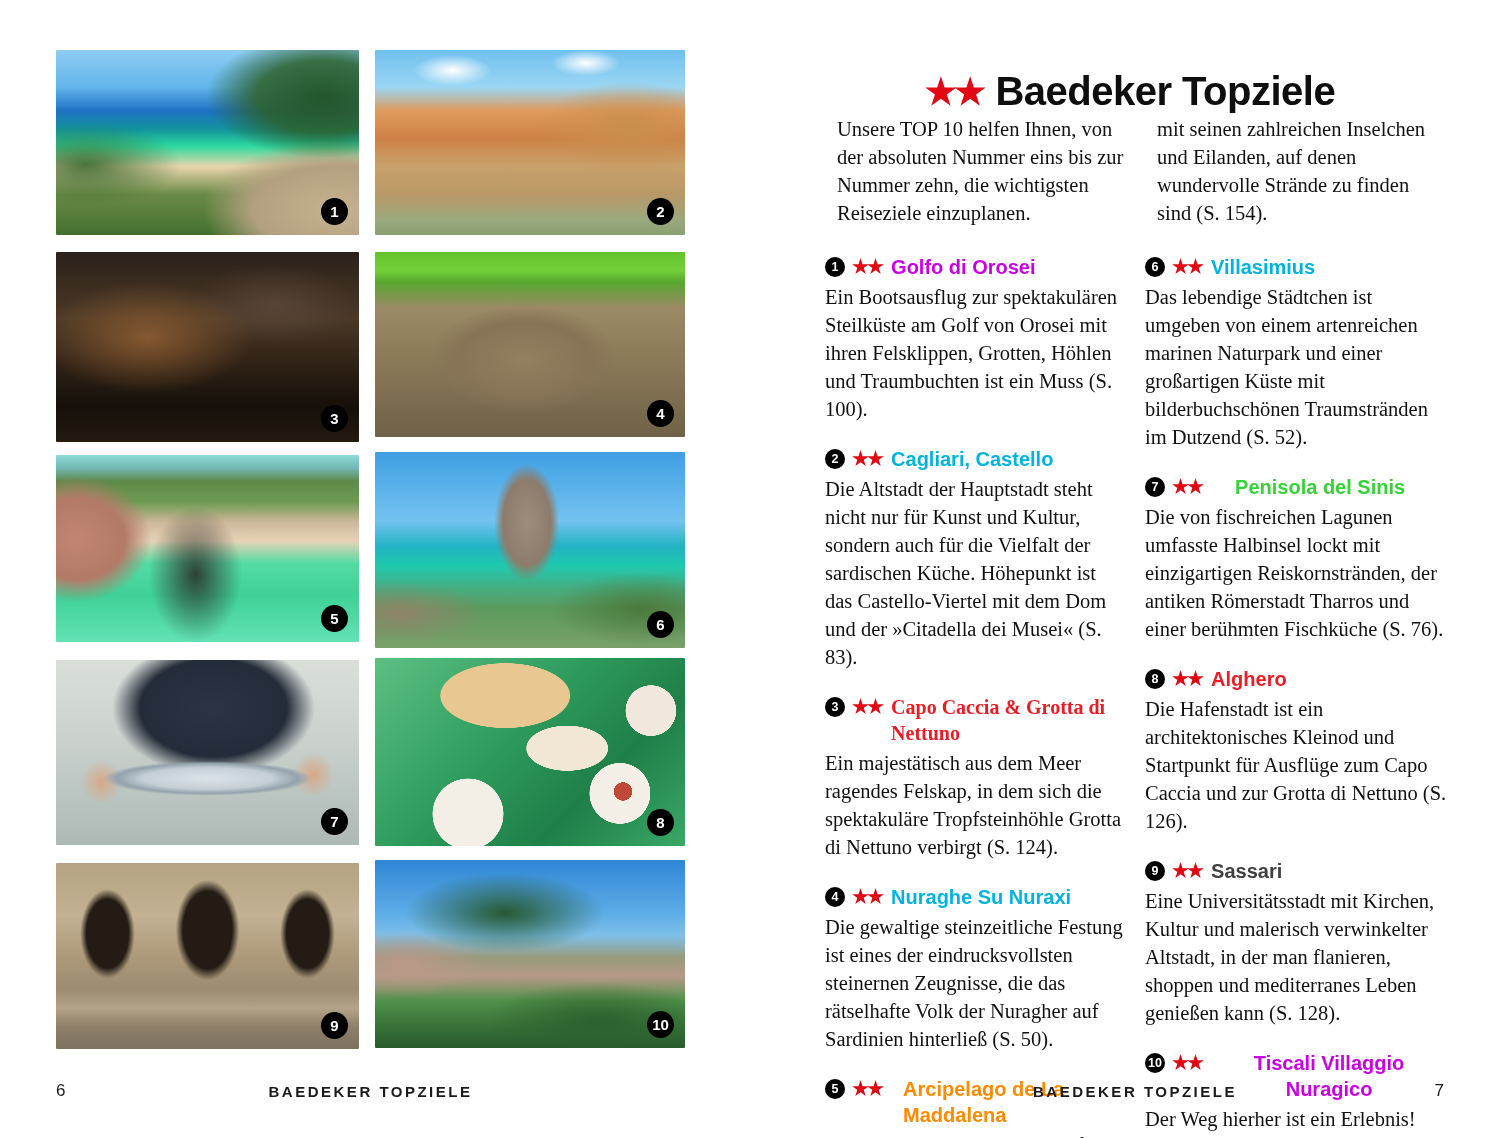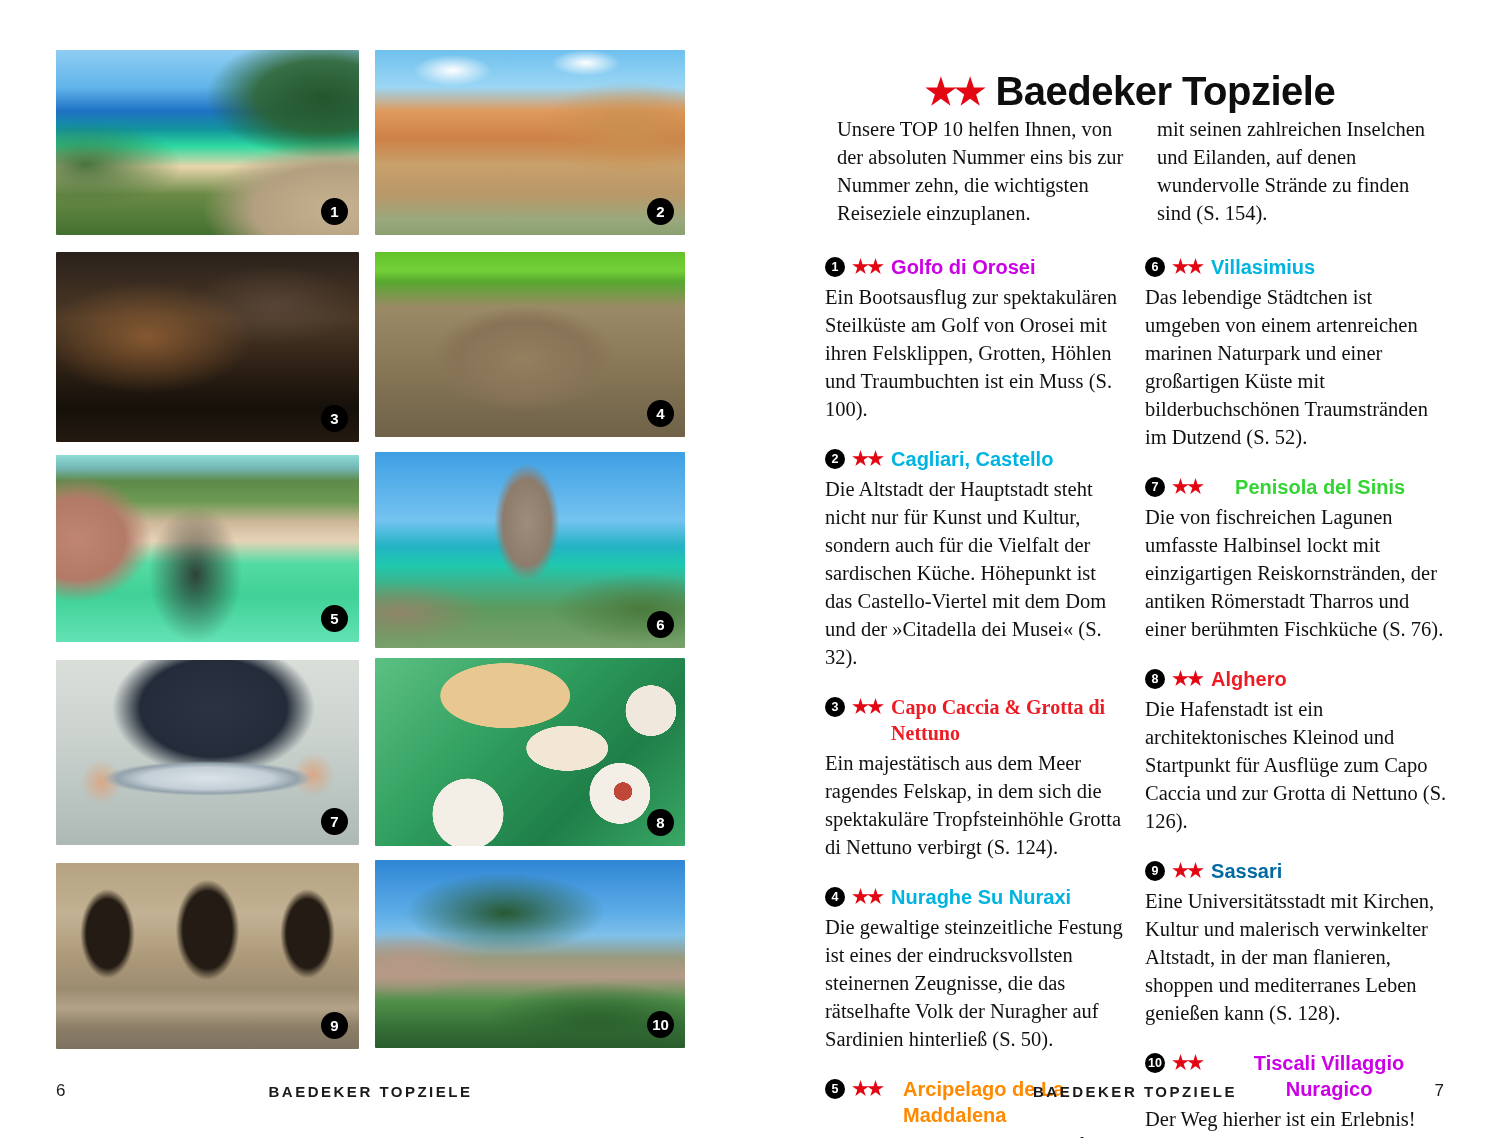--- a/index.html
+++ b/index.html
@@ -167,21 +167,21 @@
     </div>
     <div class="item-body">Ein Bootsausflug zur spektakulären Steilküste am Golf von Orosei mit ihren Felsklippen, Grotten, Höhlen und Traumbuchten ist ein Muss (S. 100).</div>
   </div>
 
   <div class="item">
     <div class="item-head">
       <span class="badge">2</span>
       <span class="stars">★★</span>
       <span class="iname" style="color: rgb(0, 180, 225);">Cagliari, Castello</span>
     </div>
-    <div class="item-body">Die Altstadt der Hauptstadt steht nicht nur für Kunst und Kultur, sondern auch für die Vielfalt der sardischen Küche. Höhepunkt ist das Castello-Viertel mit dem Dom und der »Citadella dei Musei« (S. 32).</div>
+    <div class="item-body">Die Altstadt der Hauptstadt steht nicht nur für Kunst und Kultur, sondern auch für die Vielfalt der sardischen Küche. Höhepunkt ist das Castello-Viertel mit dem Dom und der »Citadella dei Musei« (S. 83).</div>
   </div>
 
   <div class="item">
     <div class="item-head">
       <span class="badge">3</span>
       <span class="stars">★★</span>
       <span class="iname" style="color: rgb(237, 28, 36); font-family: Liberation Serif, serif;">Capo Caccia &amp; Grotta di Nettuno</span>
     </div>
     <div class="item-body">Ein majestätisch aus dem Meer ragendes Felskap, in dem sich die spektakuläre Tropfsteinhöhle Grotta di Nettuno verbirgt (S. 124).</div>
   </div>
@@ -233,21 +233,21 @@
       <span class="stars">★★</span>
       <span class="iname" style="color: rgb(237, 28, 36);">Alghero</span>
     </div>
     <div class="item-body">Die Hafenstadt ist ein architektonisches Kleinod und Startpunkt für Ausflüge zum Capo Caccia und zur Grotta di Nettuno (S. 126).</div>
   </div>
 
   <div class="item">
     <div class="item-head">
       <span class="badge">9</span>
       <span class="stars">★★</span>
-      <span class="iname" style="color: #0369a1;">Sassari</span>
+      <span class="iname" style="color: #404040;">Sassari</span>
     </div>
     <div class="item-body">Eine Universitätsstadt mit Kirchen, Kultur und malerisch verwinkelter Altstadt, in der man flanieren, shoppen und mediterranes Leben genießen kann (S. 128).</div>
   </div>
 
   <div class="item">
     <div class="item-head">
       <span class="badge">10</span>
       <span class="stars">★★</span>
       <span class="iname" style="color: rgb(204, 0, 230); text-align: center;">Tiscali Villaggio Nuragico</span>
     </div>

